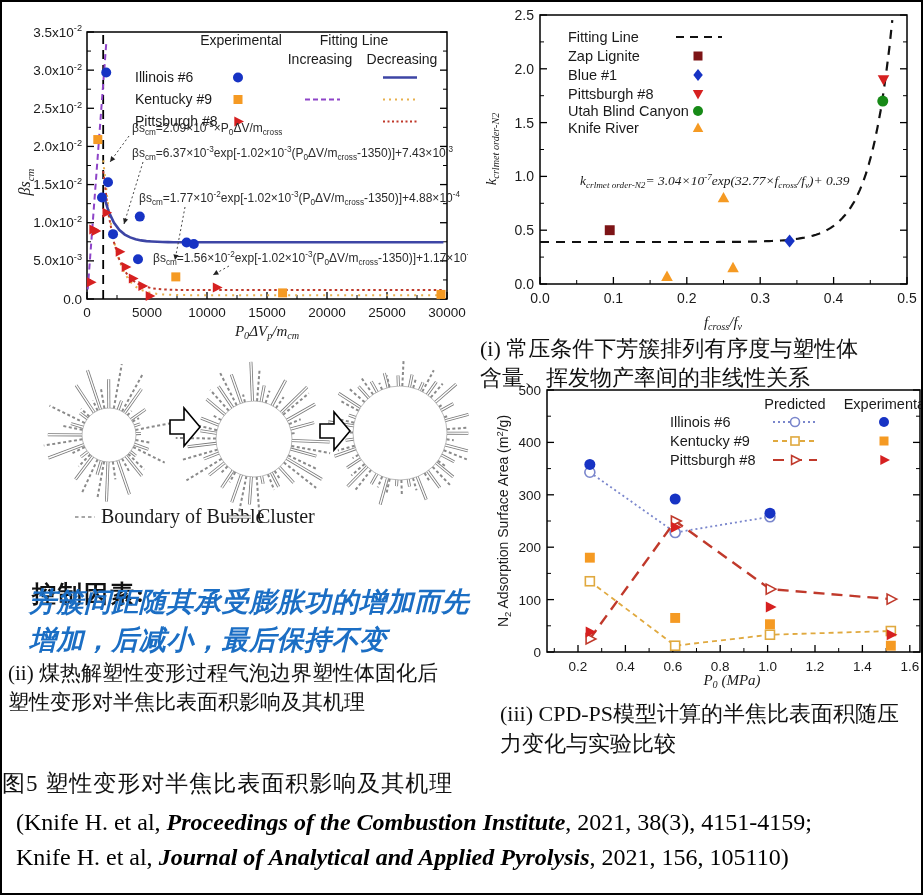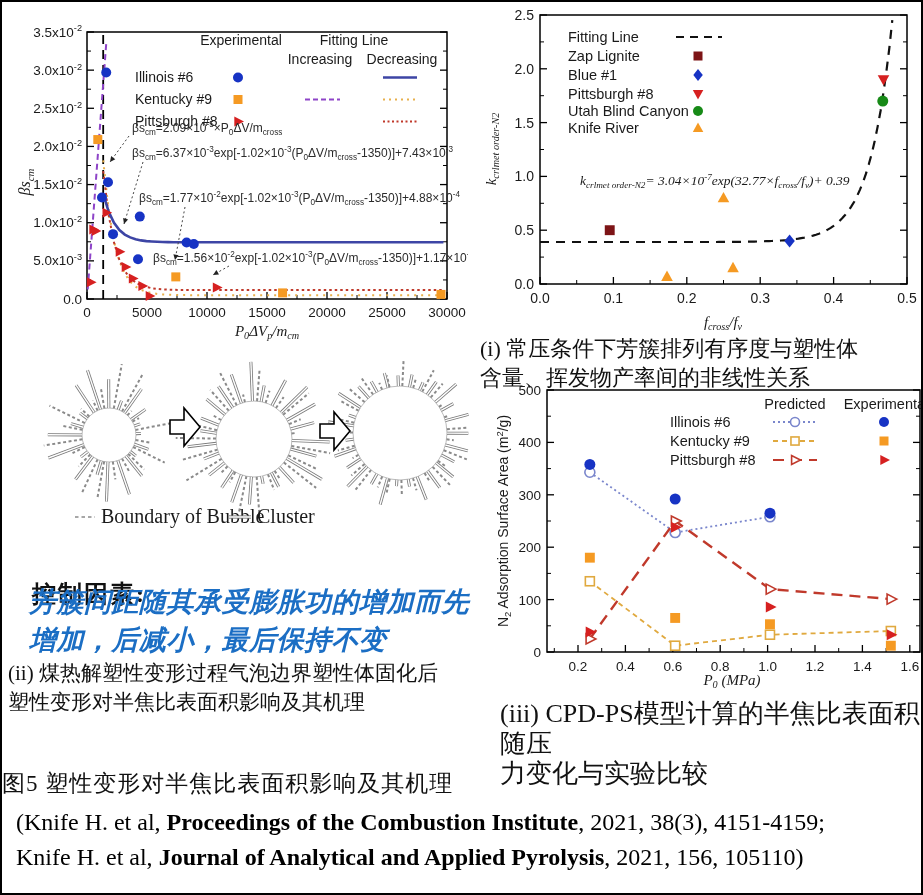--- a/index.html
+++ b/index.html
@@ -4,24 +4,24 @@
 <style>
   html,body{margin:0;padding:0;background:#fff;}
   .page{position:relative;width:923px;height:895px;background:#ffffff;border:2px solid #000;box-sizing:border-box;overflow:hidden;font-family:"Liberation Sans",sans-serif;}
   .abs{position:absolute;}
   .cap{font-family:"Liberation Serif","DejaVu Serif",serif;color:#111;}
   .cap-center{text-align:left;}
   #caption-i{left:478px;top:332px;width:444px;font-size:22px;line-height:29px;}
   #control-header{left:30px;top:576px;font-size:24px;font-weight:bold;letter-spacing:2px;}
   #blue-statement{left:27px;top:581px;width:445px;font-size:27px;font-weight:bold;line-height:38px;letter-spacing:0.5px;}
   #caption-ii{left:6px;top:657px;width:464px;font-size:21px;line-height:29px;}
-  #caption-iii{left:498px;top:697px;width:424px;font-size:26px;line-height:30px;}
+  #caption-iii{left:498px;top:697px;width:424px;font-size:22px;line-height:30px;}
   #figure-caption{left:0px;top:766px;width:923px;font-size:23px;letter-spacing:1px;}
   #citation{left:14px;top:803px;width:900px;font-size:24px;line-height:35px;color:#000;}
-  .ji{font-weight:bold;text-align:right;}
+  .ji{font-style:italic;font-weight:bold;text-align:right;}
   svg text{user-select:none;}
 </style>
 </head>
 <body>
 
 <div class="page">
   <div class="abs" style="left:10px;top:8px;width:456px;height:334px;"><svg width="456" height="334">
         <g>
           <rect x="75" y="22" width="360" height="267" fill="none" stroke="#000" stroke-width="1.5"></rect>
           <line x1="75" y1="289" x2="75" y2="282" stroke="#000" stroke-width="1.3"></line>

